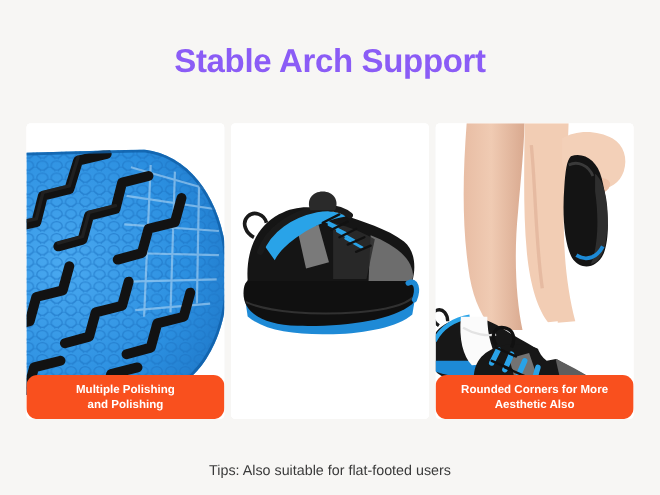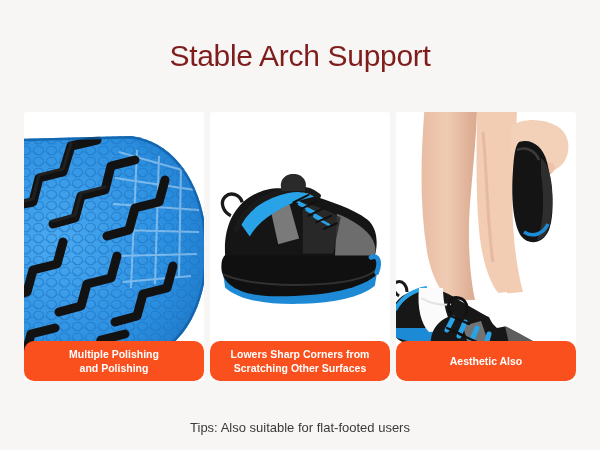--- a/index.html
+++ b/index.html
@@ -24,22 +24,22 @@
 
   
   .title-area {
     height: 112px;
     display: flex;
     align-items: center;
     justify-content: center;
   }
   .title {
     font-size: 30px;
-    font-weight: normal;
-    color: #7f1d1d;
+    font-weight: bold;
+    color: #8b5cf6;
     letter-spacing: -0.3px;
     text-align: center;
     line-height: 1;
     margin: 0;
   }
 
   
   .panels {
     display: flex;
     gap: 6px;
@@ -215,24 +215,20 @@
               <path d="M94 89 L110 81"></path>
               <path d="M102 96 L118 88"></path>
               <path d="M110 103 L126 96"></path>
               <path d="M118 110 L132 104"></path>
             </g>
 
             <path d="M168 140 C 176 136 178 146 174 156" fill="none" stroke="#1e8ad6" stroke-width="5" stroke-linecap="round"></path>
           </g>
         </svg>
       </div>
-      <div class="caption">
-        <span>Lowers Sharp Corners from</span>
-        <span>Scratching Other Surfaces</span>
-      </div>
     </div>
 
     <div class="panel">
       <div class="panel-media">
         <svg viewBox="0 0 190 269" preserveAspectRatio="xMidYMid slice" aria-hidden="true">
           <defs>
             <linearGradient id="skin" x1="0" y1="0" x2="1" y2="0">
               <stop offset="0%" stop-color="#e8bda4"></stop>
               <stop offset="45%" stop-color="#f0cbb3"></stop>
               <stop offset="100%" stop-color="#d9a98f"></stop>
@@ -294,20 +290,21 @@
               <path d="M30 26 L48 34"></path>
               <path d="M26 36 L46 44"></path>
             </g>
             <path d="M22 6 C 16 -4 22 -12 30 -10 C 38 -8 40 0 36 8" fill="none" stroke="#111111" stroke-width="3"></path>
           </g>
 
           <path d="M96 182 C 94 198 98 210 106 216 L 126 212 C 120 202 116 190 116 180 Z" fill="#ffffff"></path>
         </svg>
       </div>
       <div class="caption">
+        <span>Rounded Corners for More</span>
         <span>Aesthetic Also</span>
       </div>
     </div>
 
   </div>
 
   <div class="footer">
     <div class="tip">Tips: Also suitable for flat-footed users</div>
   </div>
 

